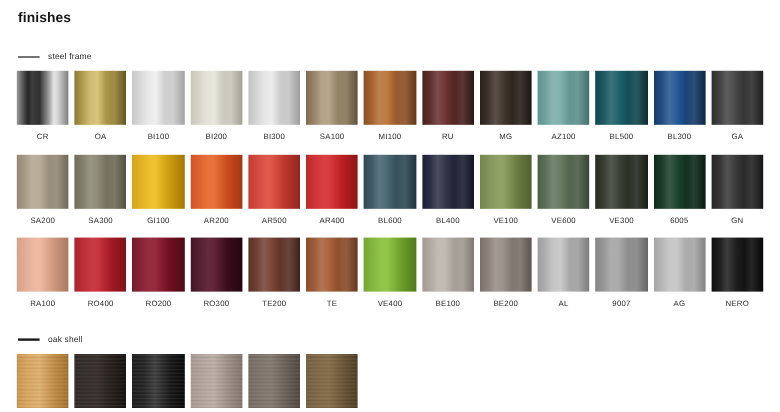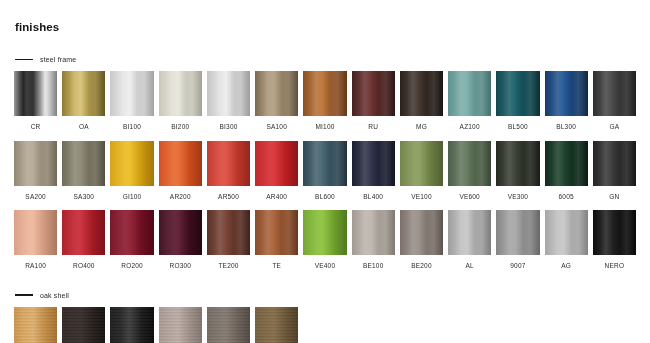--- a/index.html
+++ b/index.html
@@ -19,21 +19,21 @@
     width: 650px;
     height: 343px;
     box-sizing: border-box;
     padding: 9px 14px 0 14px;
   }
   .page-title {
     font-size: 11.5px;
     font-weight: bold;
     letter-spacing: 0.1px;
     color: #141414;
-    margin: 12px 0 0 1px;
+    margin: 0 0 0 1px;
   }
 
   
   .section-head {
     display: flex;
     align-items: center;
     gap: 7px;
     margin: 0 0 0 1px;
   }
   .section-dash {

